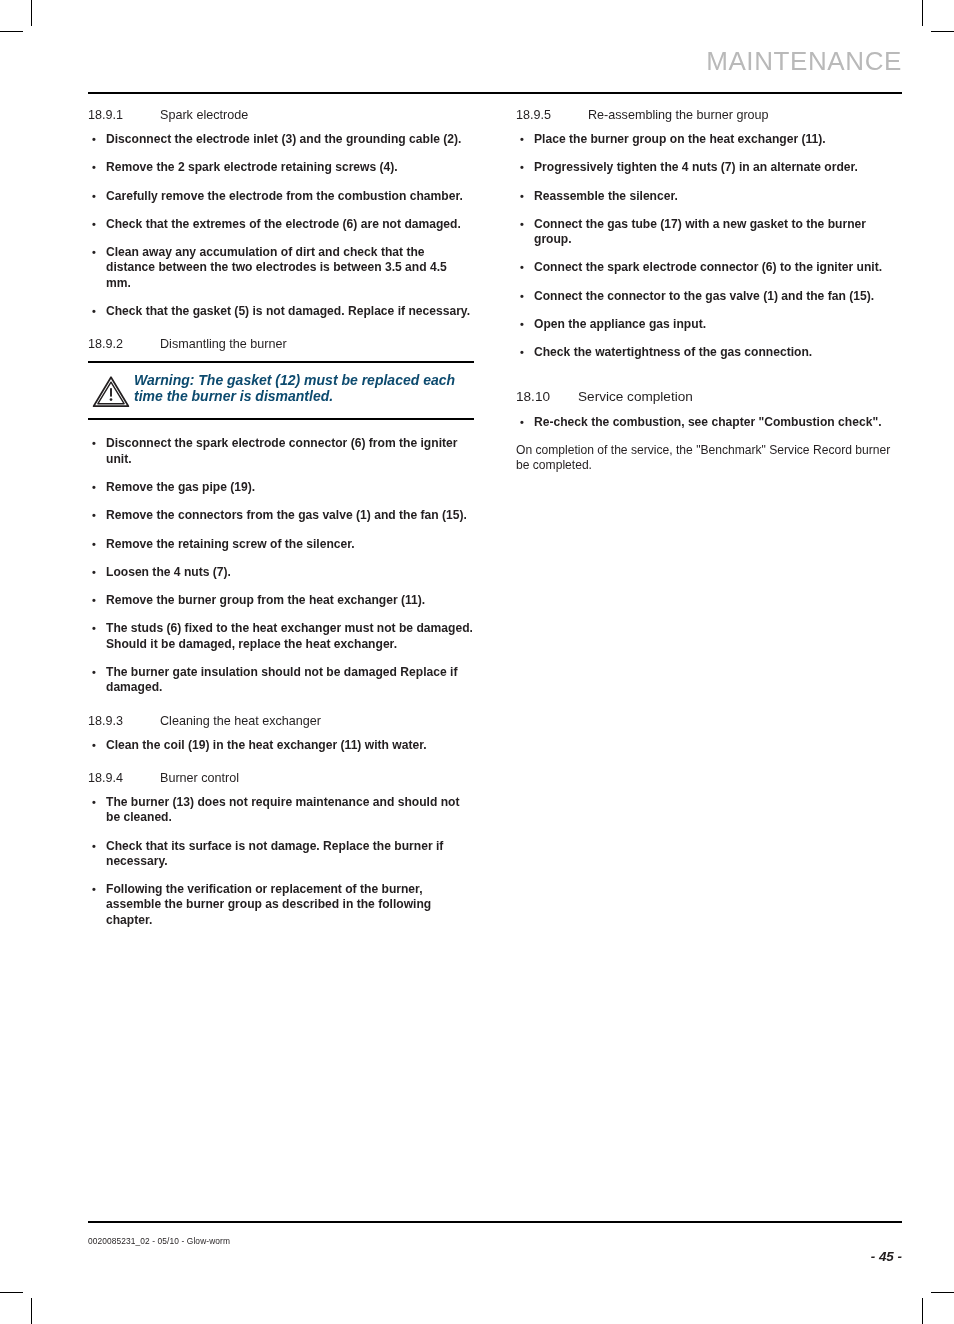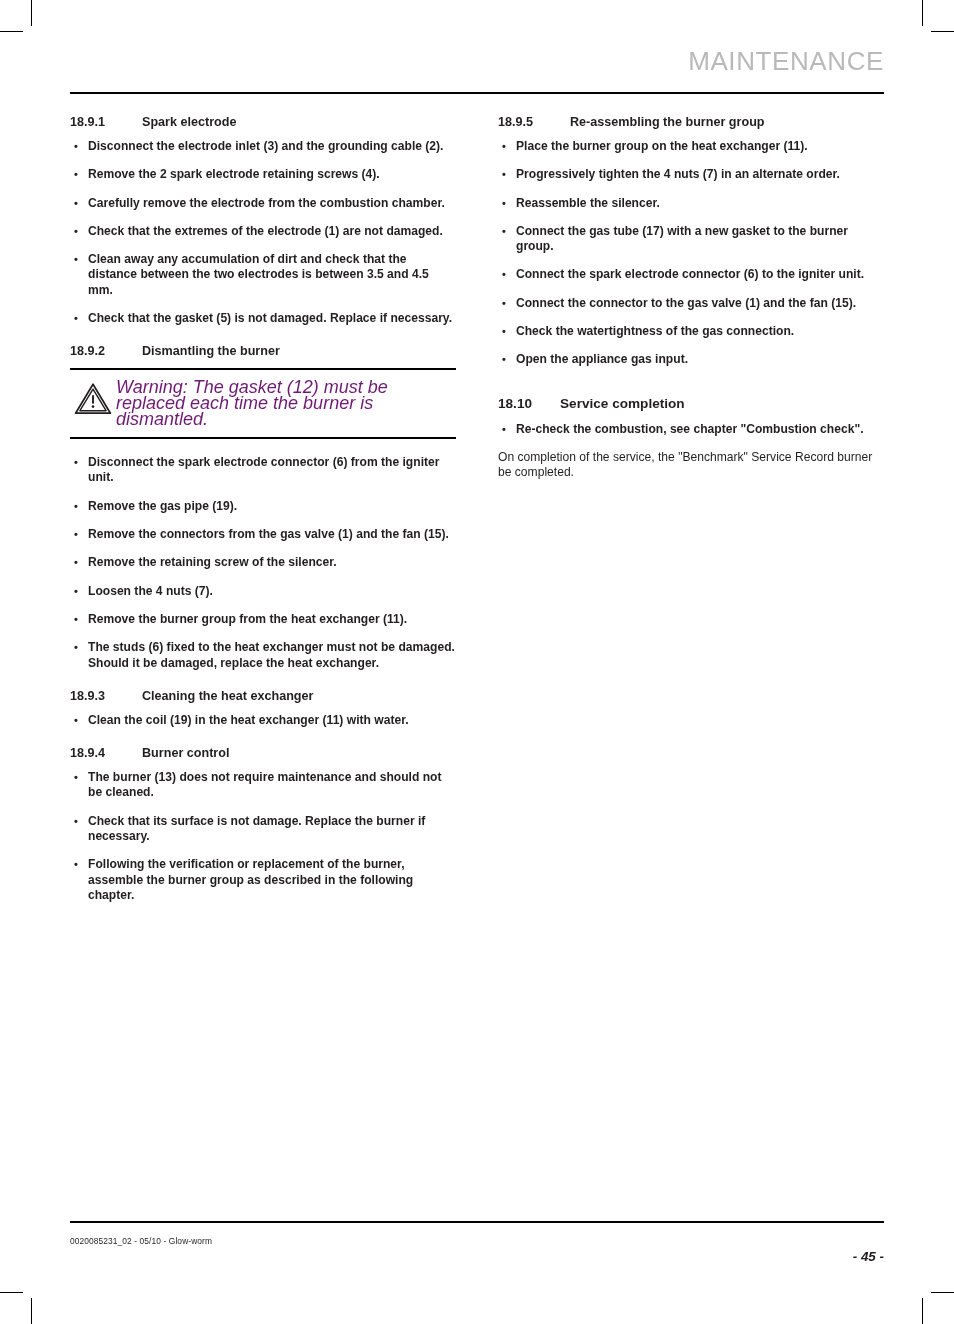--- a/index.html
+++ b/index.html
@@ -29,21 +29,21 @@
   .crop-tr-v { left: 922px; top: 0; }
   .crop-tr-h { left: 931px; top: 31px; }
   .crop-bl-v { left: 31px;  top: 1298px; }
   .crop-bl-h { left: 0;     top: 1292px; }
   .crop-br-v { left: 922px; top: 1298px; }
   .crop-br-h { left: 931px; top: 1292px; }
 
   
   .page {
     position: absolute;
-    left: 70px;
+    left: 88px;
     top: 0;
     width: 814px;
     height: 1324px;
   }
 
   
   .page-header {
     position: absolute;
     left: 0;
     top: 48px;
@@ -79,24 +79,24 @@
     top: 0;
     width: 386px;
   }
   .col-left  { left: 0; }
   .col-right { left: 428px; }
 
   
   .heading {
     display: flex;
     align-items: baseline;
-    font-weight: bold;
+    font-weight: normal;
     font-size: 12.6px;
     color: #231f20;
-    margin: 7px 0 10px 0;
+    margin: 0 0 10px 0;
   }
   .heading .num {
     display: inline-block;
     width: 72px;
     flex: 0 0 72px;
   }
   .heading .ttl { display: inline-block; }
 
   .heading.level2 {
     font-size: 13.6px;
@@ -153,25 +153,25 @@
     align-items: flex-start;
   }
   .warning-icon {
     flex: 0 0 46px;
     width: 46px;
     padding-top: 2px;
     display: flex;
     justify-content: center;
   }
   .warning-text {
-    font-size: 18px;
+    font-size: 14px;
     line-height: 15.6px;
-    font-weight: normal;
+    font-weight: bold;
     font-style: italic;
-    color: #701a75;
+    color: #0c4a6e;
   }
 
   
   .footer-rule {
     position: absolute;
     left: 0;
     top: 1221px;
     width: 814px;
     height: 2px;
     background: #000000;
@@ -219,21 +219,21 @@
 
       <div class="section">
         <div class="heading">
           <span class="num">18.9.1</span>
           <span class="ttl">Spark electrode</span>
         </div>
         <ul class="bullets">
           <li>Disconnect the electrode inlet (3) and the grounding cable (2).</li>
           <li>Remove the 2 spark electrode retaining screws (4).</li>
           <li>Carefully remove the electrode from the combustion chamber.</li>
-          <li>Check that the extremes of the electrode (1) are not damaged.</li>
+          <li>Check that the extremes of the electrode (6) are not damaged.</li>
           <li>Clean away any accumulation of dirt and check that the distance between the two electrodes is between 3.5 and 4.5 mm.</li>
           <li>Check that the gasket (5) is not damaged. Replace if necessary.</li>
         </ul>
       </div>
 
       <div class="section">
         <div class="heading">
           <span class="num">18.9.2</span>
           <span class="ttl">Dismantling the burner</span>
         </div>
@@ -251,20 +251,21 @@
         </div>
 
         <ul class="bullets">
           <li>Disconnect the spark electrode connector (6) from the igniter unit.</li>
           <li>Remove the gas pipe (19).</li>
           <li>Remove the connectors from the gas valve (1) and the fan (15).</li>
           <li>Remove the retaining screw of the silencer.</li>
           <li>Loosen the 4 nuts (7).</li>
           <li>Remove the burner group from the heat exchanger (11).</li>
           <li>The studs (6) fixed to the heat exchanger must not be damaged. Should it be damaged, replace the heat exchanger.</li>
+          <li>The burner gate insulation should not be damaged Replace if damaged.</li>
         </ul>
       </div>
 
       <div class="section">
         <div class="heading">
           <span class="num">18.9.3</span>
           <span class="ttl">Cleaning the heat exchanger</span>
         </div>
         <ul class="bullets">
           <li>Clean the coil (19) in the heat exchanger (11) with water.</li>
@@ -292,22 +293,22 @@
           <span class="num">18.9.5</span>
           <span class="ttl">Re-assembling the burner group</span>
         </div>
         <ul class="bullets">
           <li>Place the burner group on the heat exchanger (11).</li>
           <li>Progressively tighten the 4 nuts (7) in an alternate order.</li>
           <li>Reassemble the silencer.</li>
           <li>Connect the gas tube (17) with a new gasket to the burner group.</li>
           <li>Connect the spark electrode connector (6) to the igniter unit.</li>
           <li>Connect the connector to the gas valve (1) and the fan (15).</li>
+          <li>Open the appliance gas input.</li>
           <li>Check the watertightness of the gas connection.</li>
-          <li>Open the appliance gas input.</li>
         </ul>
       </div>
 
       <div class="section" style="margin-top:28px;">
         <div class="heading level2">
           <span class="num">18.10</span>
           <span class="ttl">Service completion</span>
         </div>
         <ul class="bullets">
           <li>Re-check the combustion, see chapter "Combustion check".</li>

